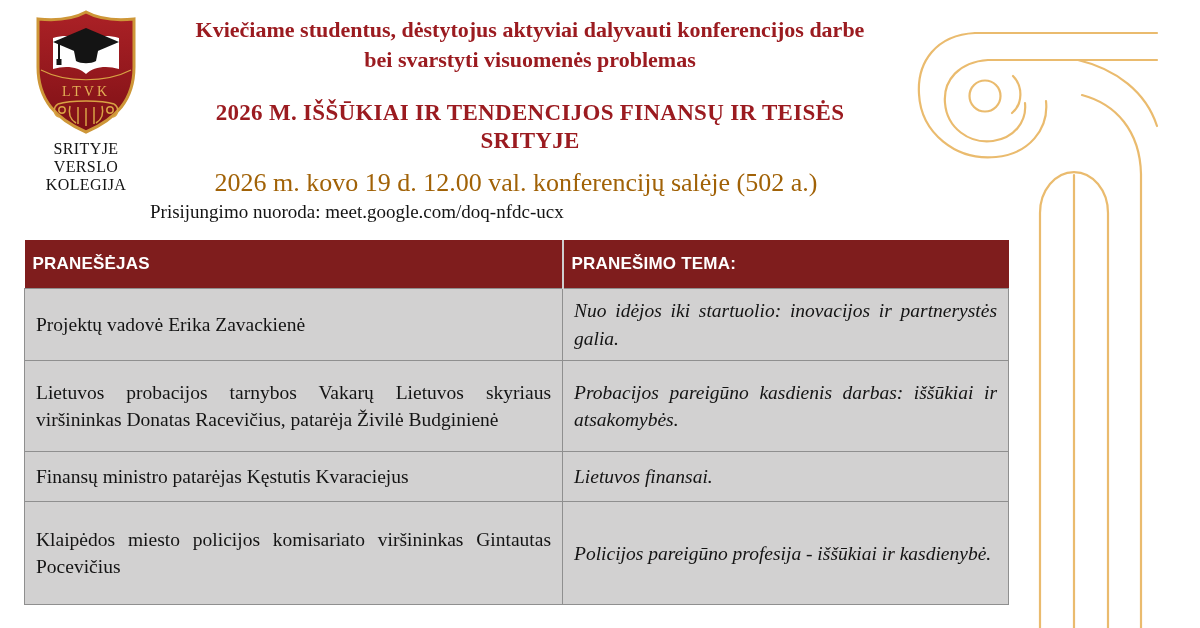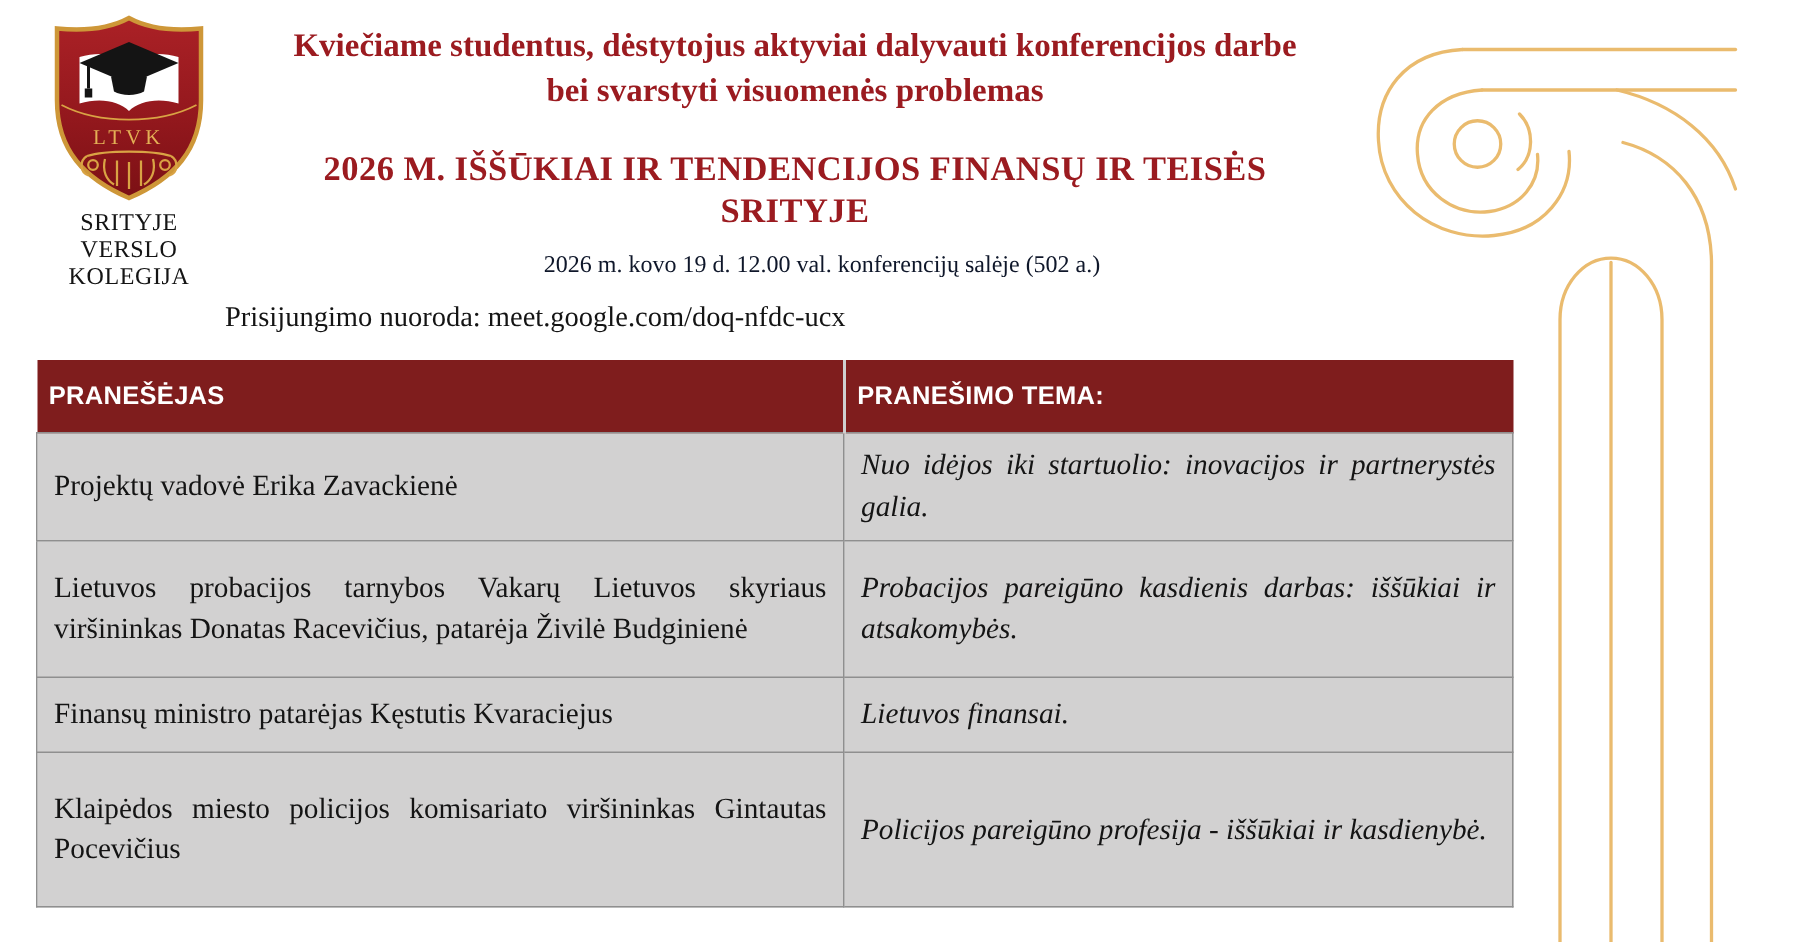--- a/index.html
+++ b/index.html
@@ -16,22 +16,22 @@
   }
   .invitation{
     position:absolute;left:160px;top:15px;width:740px;text-align:center;
     font-weight:bold;color:#9B1B20;font-size:22px;line-height:30px;
   }
   .conf-title{
     position:absolute;left:190px;top:99px;width:680px;text-align:center;
     font-weight:bold;color:#9B1B20;font-size:23px;line-height:28px;letter-spacing:.3px;
   }
   .event-info{
-    position:absolute;left:168px;top:168px;width:760px;text-align:center;
-    font-size:16px;color:#0f172a;white-space:nowrap;
+    position:absolute;left:136px;top:168px;width:760px;text-align:center;
+    font-size:26px;color:#a16207;white-space:nowrap;
   }
   .join-line{
     position:absolute;left:150px;top:201px;width:760px;text-align:left;
     font-size:19px;color:#141414;white-space:nowrap;
   }
   table.schedule{
     position:absolute;left:24px;top:240px;width:984px;
     border-collapse:collapse;table-layout:fixed;
   }
   .schedule col.c1{width:538px;}

